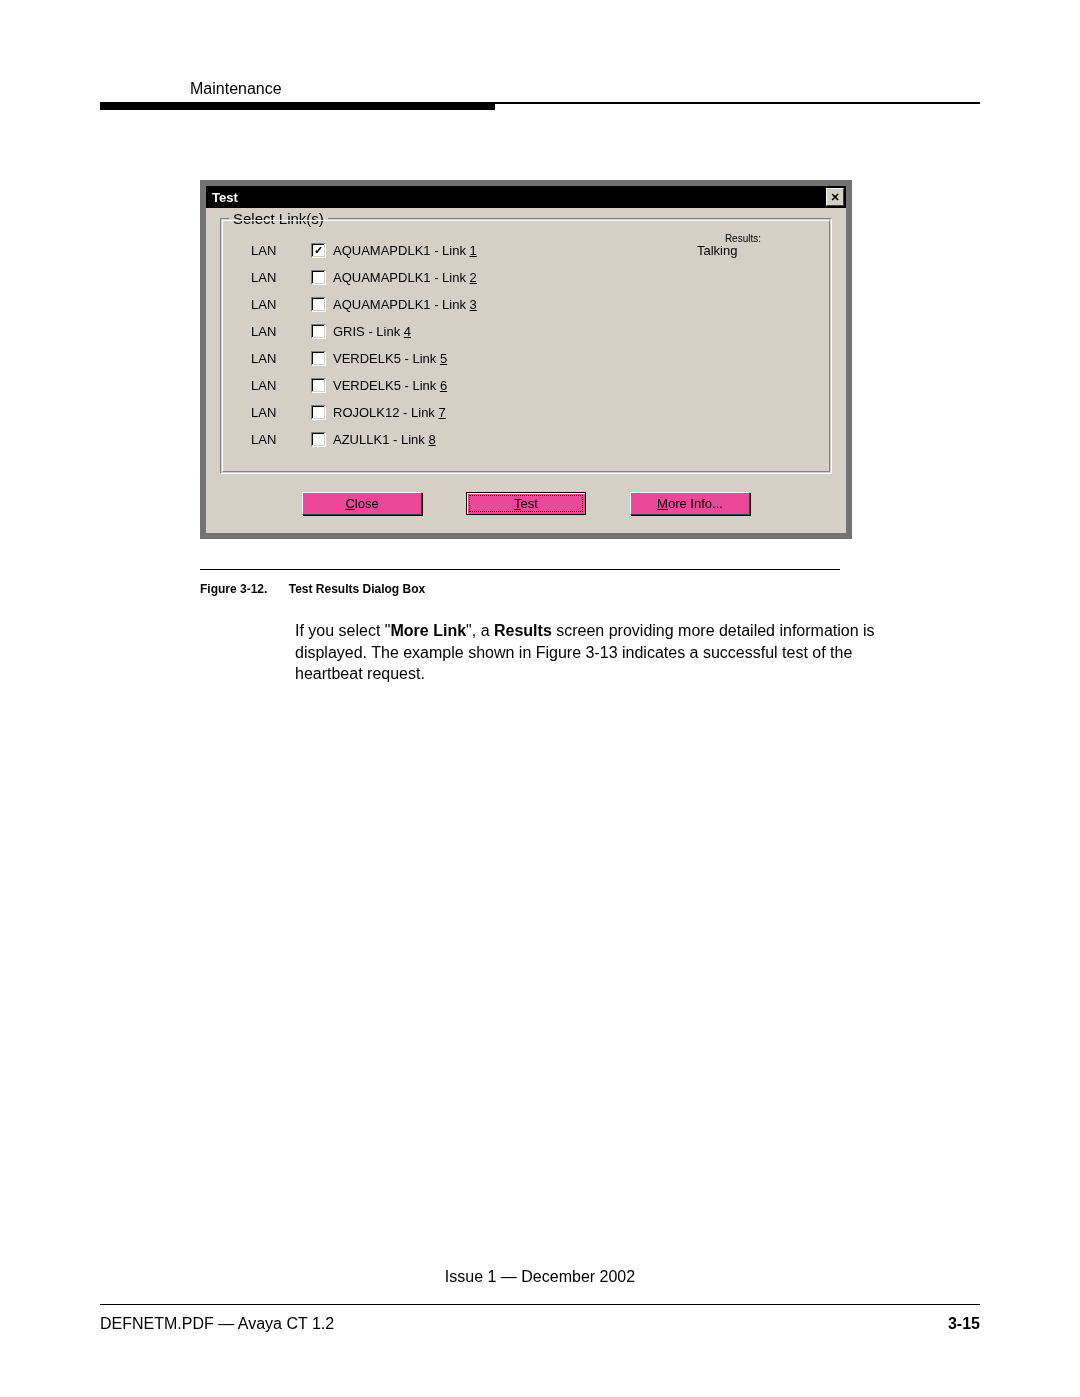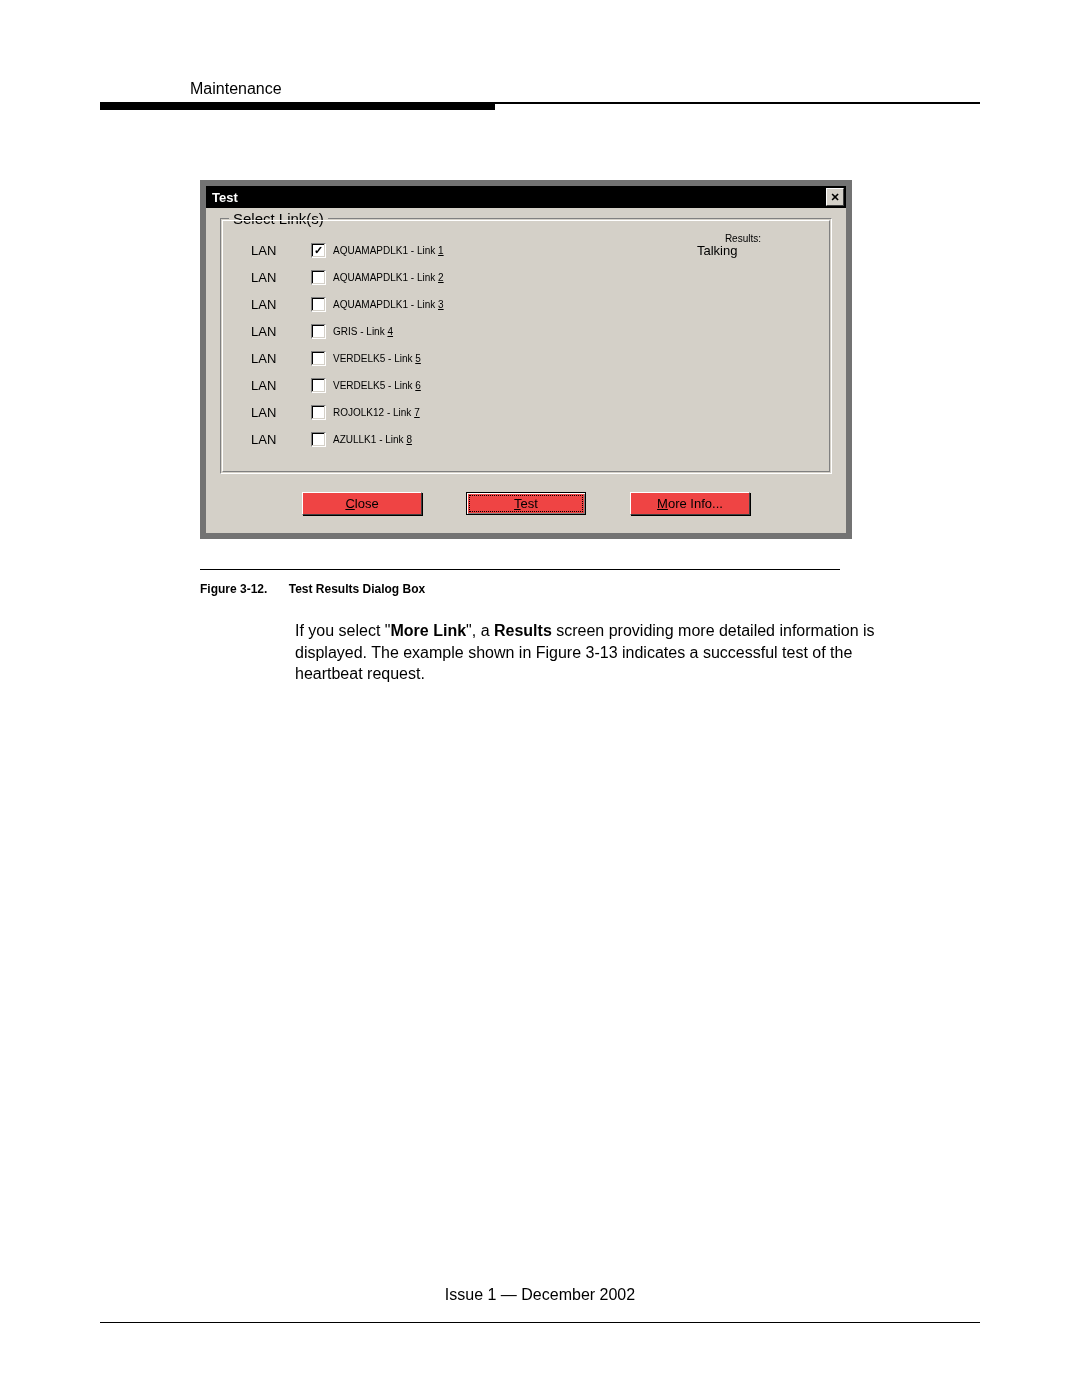--- a/index.html
+++ b/index.html
@@ -129,36 +129,36 @@
     box-shadow: inset -1px -1px 0 #d4d0c8, inset 1px 1px 0 #000;
     display:flex;
     align-items:center;
     justify-content:center;
     font-size:11px;
     line-height:1;
     font-weight:bold;
   }
   .label-cell {
     flex: 1;
-    font-size: 10px;
+    font-size: 13px;
   }
   .result-cell {
     width: 120px;
     font-size: 13px;
   }
   .ul { text-decoration: underline; }
   .button-row {
     display: flex;
     justify-content: space-around;
     padding: 18px 60px 0 60px;
   }
   .win-button {
     min-width: 90px;
     padding: 3px 14px;
-    background: #ef4444;
+    background: #ec4899;
     border: 1px solid #fff;
     border-right-color:#404040;
     border-bottom-color:#404040;
     box-shadow: 1px 1px 0 #000;
     font-family: inherit;
     font-size: 13px;
     text-align: center;
   }
   .win-button.default {
     border: 1px solid #000;
@@ -325,15 +325,19 @@
     <span class="fig-title">Test Results Dialog Box</span>
   </div>
 
   <div class="body-para">
     <span>If you select "</span><span class="bold">More Link</span><span>", a </span><span class="bold">Results</span><span> screen providing more detailed information is displayed. The example shown in Figure 3-13 indicates a successful test of the heartbeat request.</span>
   </div>
 
   <div class="footer">
     <div class="footer-issue">Issue 1 — December 2002</div>
     <div class="footer-rule"></div>
+    <div class="footer-row">
+      <span>DEFNETM.PDF — Avaya CT 1.2</span>
+      <span class="pageno">3-15</span>
+    </div>
   </div>
 
 </div>
 
 </body></html>

